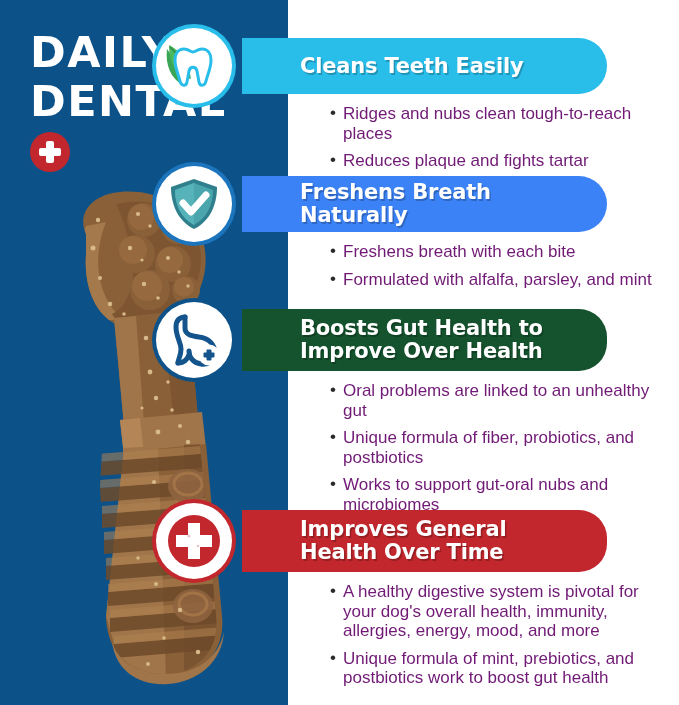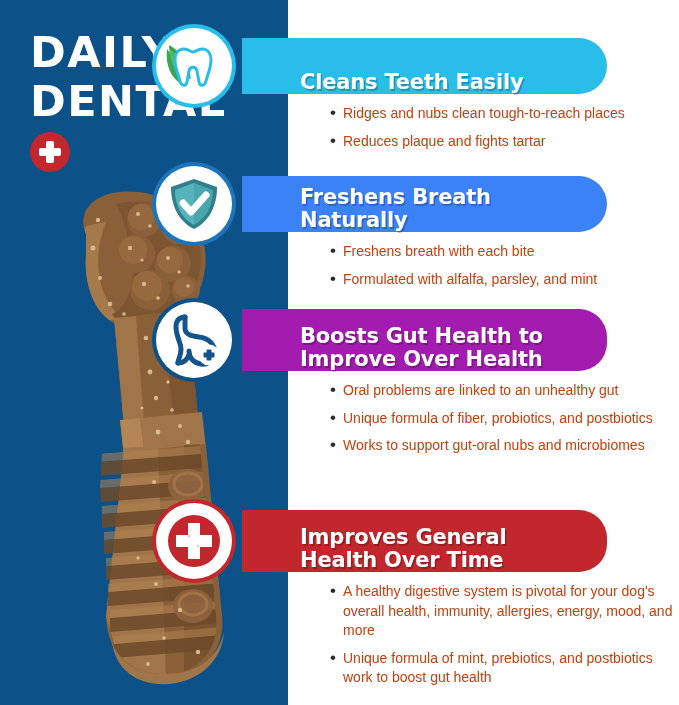--- a/index.html
+++ b/index.html
@@ -112,41 +112,41 @@
     width: 391px;
   }
 
   
   .banner {
     position: relative;
     margin-left: -46px;
     width: 365px;
     border-radius: 0 28px 28px 0;
     display: flex;
-    align-items: flex-end;
+    align-items: center;
     min-height: 56px;
     padding-left: 58px;
     padding-right: 12px;
   }
   .banner.tall { min-height: 62px; }
 
   .banner-title {
     font-family: "DejaVu Sans", sans-serif;
     font-weight: bold;
     font-size: 21px;
     line-height: 23px;
     color: #ffffff;
     letter-spacing: -0.2px;
     text-shadow: 1.5px 1.5px 0 rgba(0,0,0,0.22);
   }
   .banner-title .l2 { display: block; }
 
   .banner-cyan  { background: #29bdea; }
   .banner-blue  { background: #3b82f6; }
-  .banner-navy  { background: #a21caf; }
+  .banner-navy  { background: #14532d; }
   .banner-red   { background: #c1272d; }
 
   
   .icon-badge {
     position: absolute;
     left: -86px;
     top: 50%;
     transform: translateY(-50%);
     width: 76px;
     height: 76px;
@@ -164,23 +164,23 @@
 
   
   .bullet-list {
     margin-top: 10px;
     padding-left: 42px;
     padding-right: 6px;
   }
   .bullet-item {
     position: relative;
     font-family: "Liberation Sans", sans-serif;
-    font-size: 14px;
+    font-size: 17px;
     line-height: 19.5px;
-    color: #c2410c;
+    color: #701a75;
     margin-bottom: 8px;
     padding-left: 13px;
   }
   .bullet-item::before {
     content: "\2022";
     position: absolute;
     left: 0;
     top: -1px;
     font-size: 17px;
     color: #2a2a2a;

